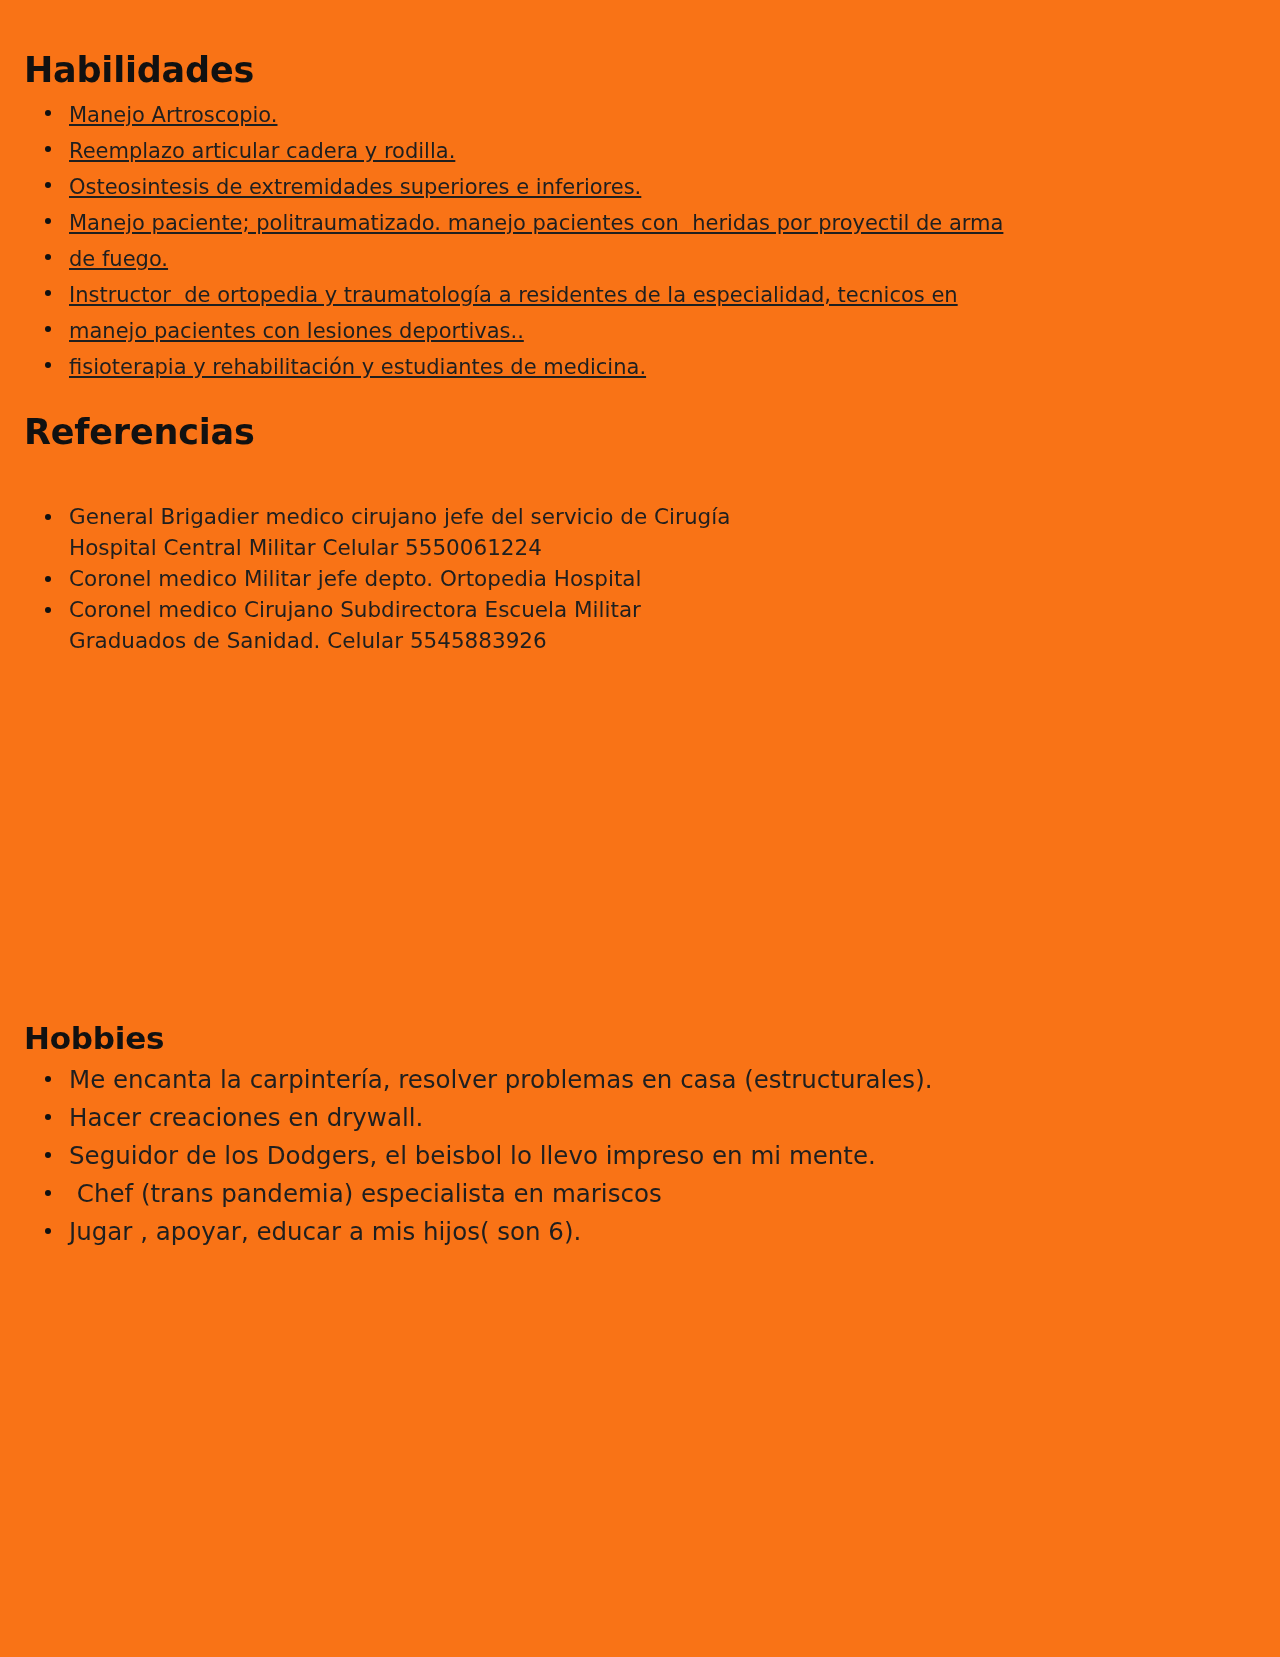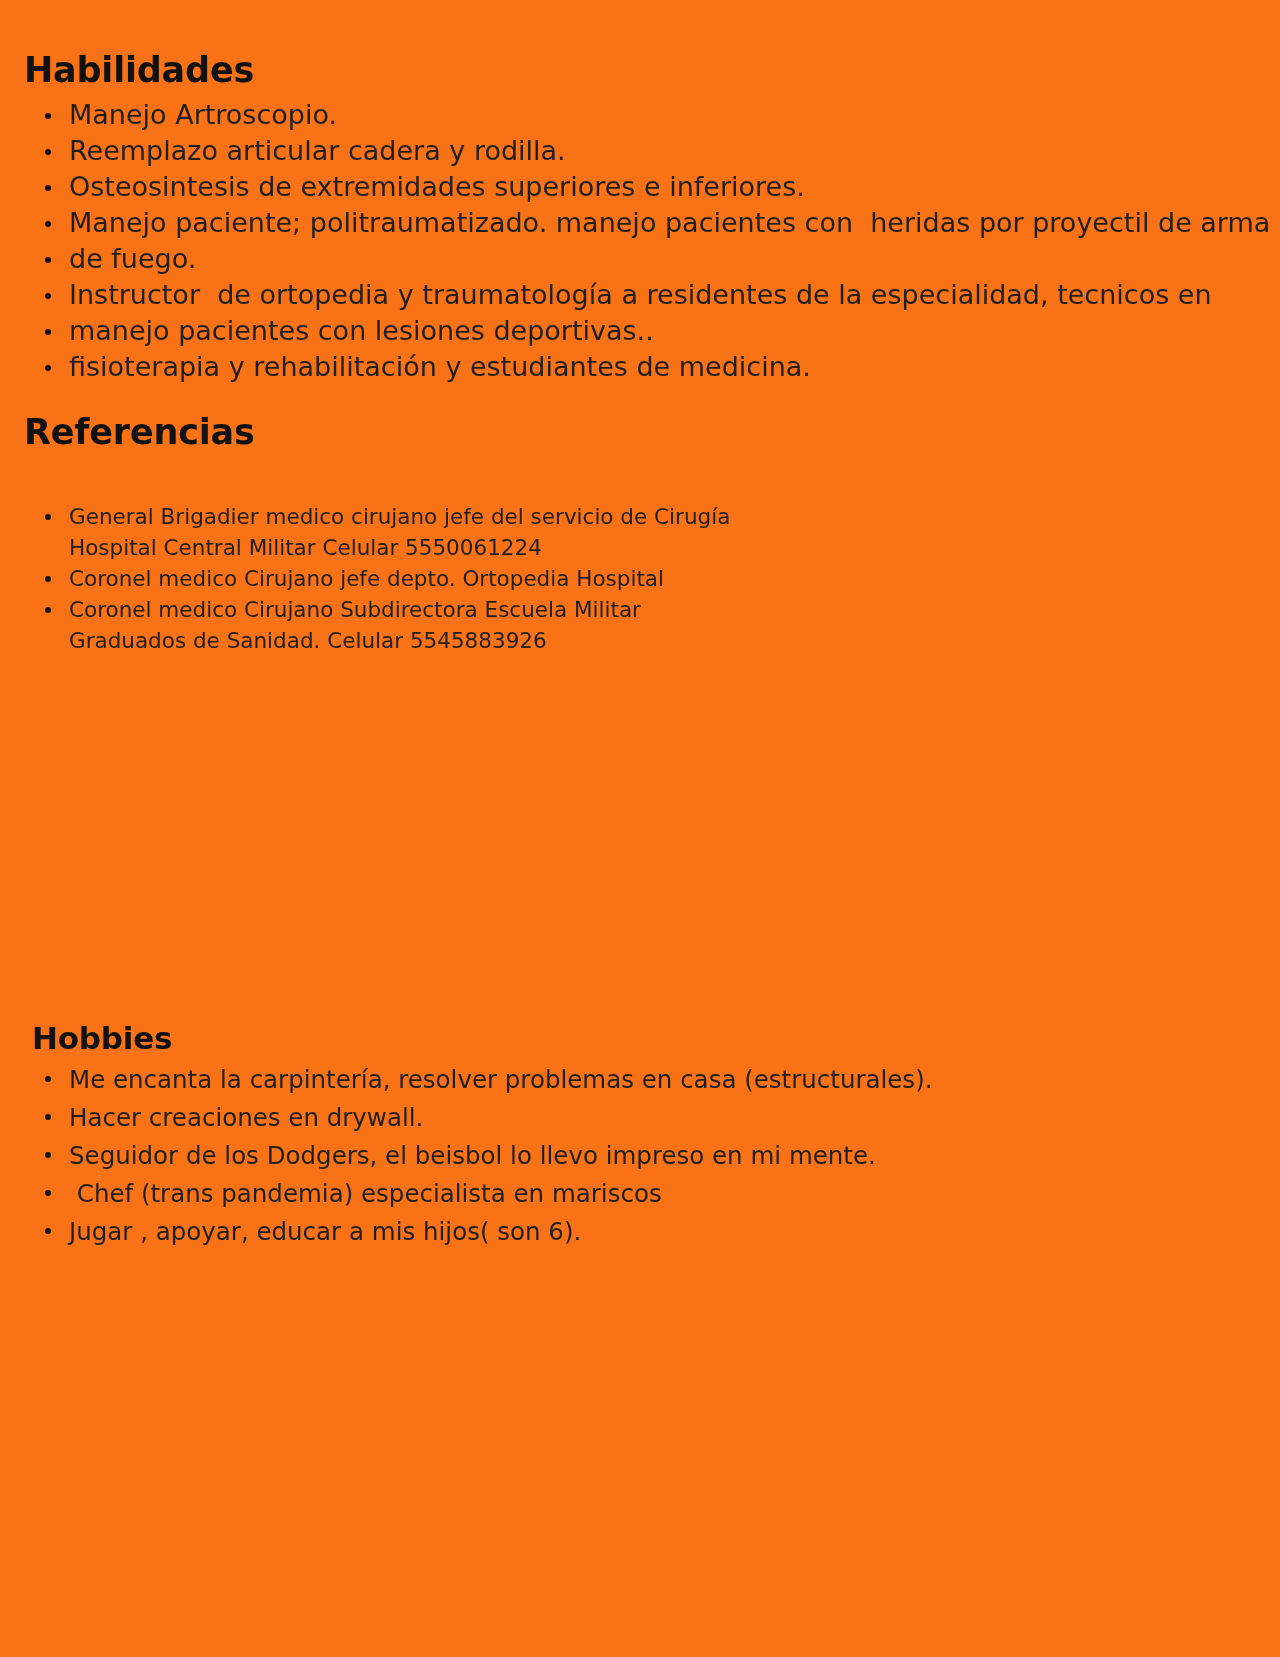--- a/index.html
+++ b/index.html
@@ -56,23 +56,24 @@
     left: 21px;
     top: 0.62em;
     width: 6px;
     height: 6px;
     border-radius: 50%;
     background: #111111;
   }
 
   
   .list-skills > li {
-    font-size: 27px;
+    font-size: 21px;
     line-height: 36px;
     white-space: pre;
+    text-decoration: underline;
   }
 
   
   .list-refs > li {
     font-size: 21.5px;
     line-height: 31px;
     margin-bottom: 0;
   }
   .list-refs > li::before {
     top: 0.55em;
@@ -108,21 +109,21 @@
   }
   .block-refs .section-heading { margin-bottom: 0; }
   .block-refs ul.bullets { margin-top: 50px; }
 
   .block-hobbies {
     position: absolute;
     left: 24px;
     top: 1022px;
     width: 1100px;
   }
-  .block-hobbies .section-heading { margin-bottom: 6px; margin-left: 8px; }
+  .block-hobbies .section-heading { margin-bottom: 6px; }
 </style>
 </head>
 <body>
 
 <div class="page">
 
   <section class="block-skills">
     <h2 class="section-heading heading-lg">Habilidades</h2>
     <ul class="bullets list-skills">
       <li>Manejo Artroscopio.</li>
@@ -137,21 +138,21 @@
   </section>
 
   <section class="block-refs">
     <h2 class="section-heading heading-lg">Referencias</h2>
     <ul class="bullets list-refs">
       <li>
         <span class="ref-line">General Brigadier medico cirujano jefe del servicio de Cirugía</span>
         <span class="ref-line">Hospital Central Militar Celular 5550061224</span>
       </li>
       <li>
-        <span class="ref-line">Coronel medico Cirujano jefe depto. Ortopedia Hospital</span>
+        <span class="ref-line">Coronel medico Militar jefe depto. Ortopedia Hospital</span>
       </li>
       <li>
         <span class="ref-line">Coronel medico Cirujano Subdirectora Escuela Militar</span>
         <span class="ref-line">Graduados de Sanidad. Celular 5545883926</span>
       </li>
     </ul>
   </section>
 
   <section class="block-hobbies">
     <h2 class="section-heading heading-md">Hobbies</h2>

